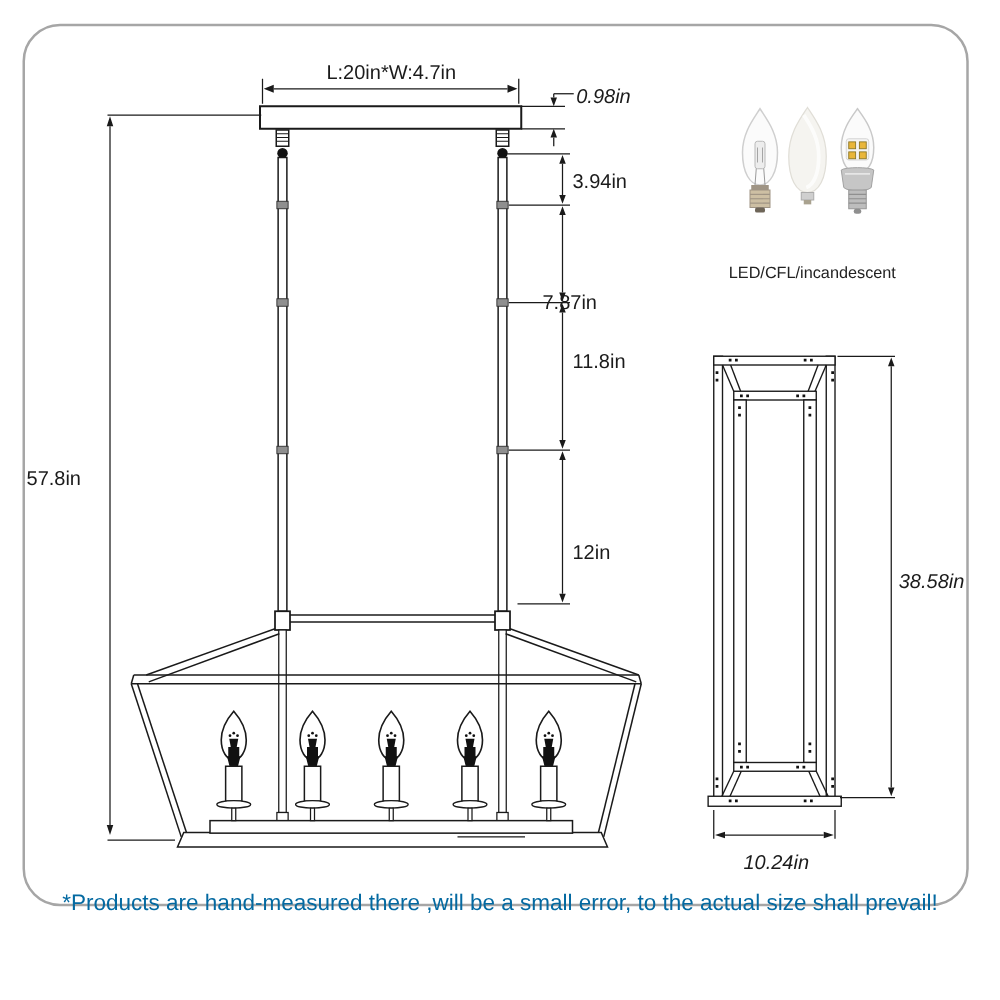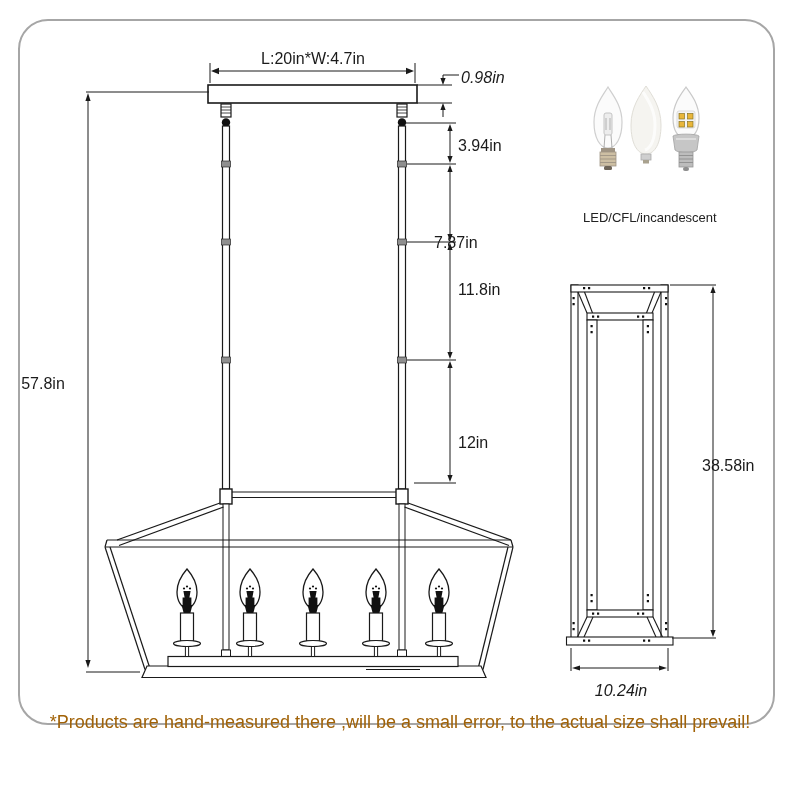--- a/index.html
+++ b/index.html
@@ -7,21 +7,21 @@
           font-family:"Liberation Sans","DejaVu Sans",sans-serif;color:#1b1b1b;border-radius:17px;}
   .content-frame{position:absolute;left:18px;top:19px;width:757px;height:706px;
                  border:2px solid #a6a6a6;border-radius:30px;box-sizing:border-box;}
   .art{position:absolute;left:0;top:0;}
   .dim{position:absolute;font-size:16px;white-space:nowrap;color:#1b1b1b;}
   .dim.center{transform:translate(-50%,-50%);}
   .dim.left{transform:translate(0,-50%);}
   .bulb-heading{position:absolute;left:566px;top:181px;font-size:23px;font-weight:700;color:#161616;white-space:nowrap;}
   .bulb-subheading{position:absolute;left:583px;top:210px;font-size:13px;color:#222;white-space:nowrap;}
   .footer-note{position:absolute;left:0;top:712px;width:800px;text-align:center;
-               font-size:18px;color:#a16207;white-space:nowrap;}
+               font-size:18px;color:#0369a1;white-space:nowrap;}
 </style>
 </head>
 <body>
 
 <div class="canvas">
 
   <div class="content-frame"></div>
 
   <svg class="art" width="800" height="800" viewBox="0 0 800 800">
 
@@ -242,19 +242,19 @@
     </g>
   </svg>
 
   <div class="dim center" style="left:313px;top:59px;">L:20in*W:4.7in</div>
   <div class="dim left" style="left:461px;top:78px;font-style:italic;">0.98in</div>
   <div class="dim left" style="left:458px;top:146px;">3.94in</div>
   <div class="dim left" style="left:434px;top:207px;margin-top:36px;">7.87in</div>
   <div class="dim left" style="left:458px;top:290px;">11.8in</div>
   <div class="dim left" style="left:458px;top:426px;margin-top:17px;">12in</div>
   <div class="dim center" style="left:43px;top:384px;">57.8in</div>
-  <div class="dim left" style="left:702px;top:466px;">38.58in</div>
+  <div class="dim left" style="left:719px;top:466px;font-style:italic;">38.58in</div>
   <div class="dim center" style="left:621px;top:691px;font-style:italic;">10.24in</div>
 
   <div class="bulb-subheading">LED/CFL/incandescent</div>
 
   <div class="footer-note">*Products are hand-measured there ,will be a small error, to the actual size shall prevail!</div>
 </div>
 
 </body></html>

